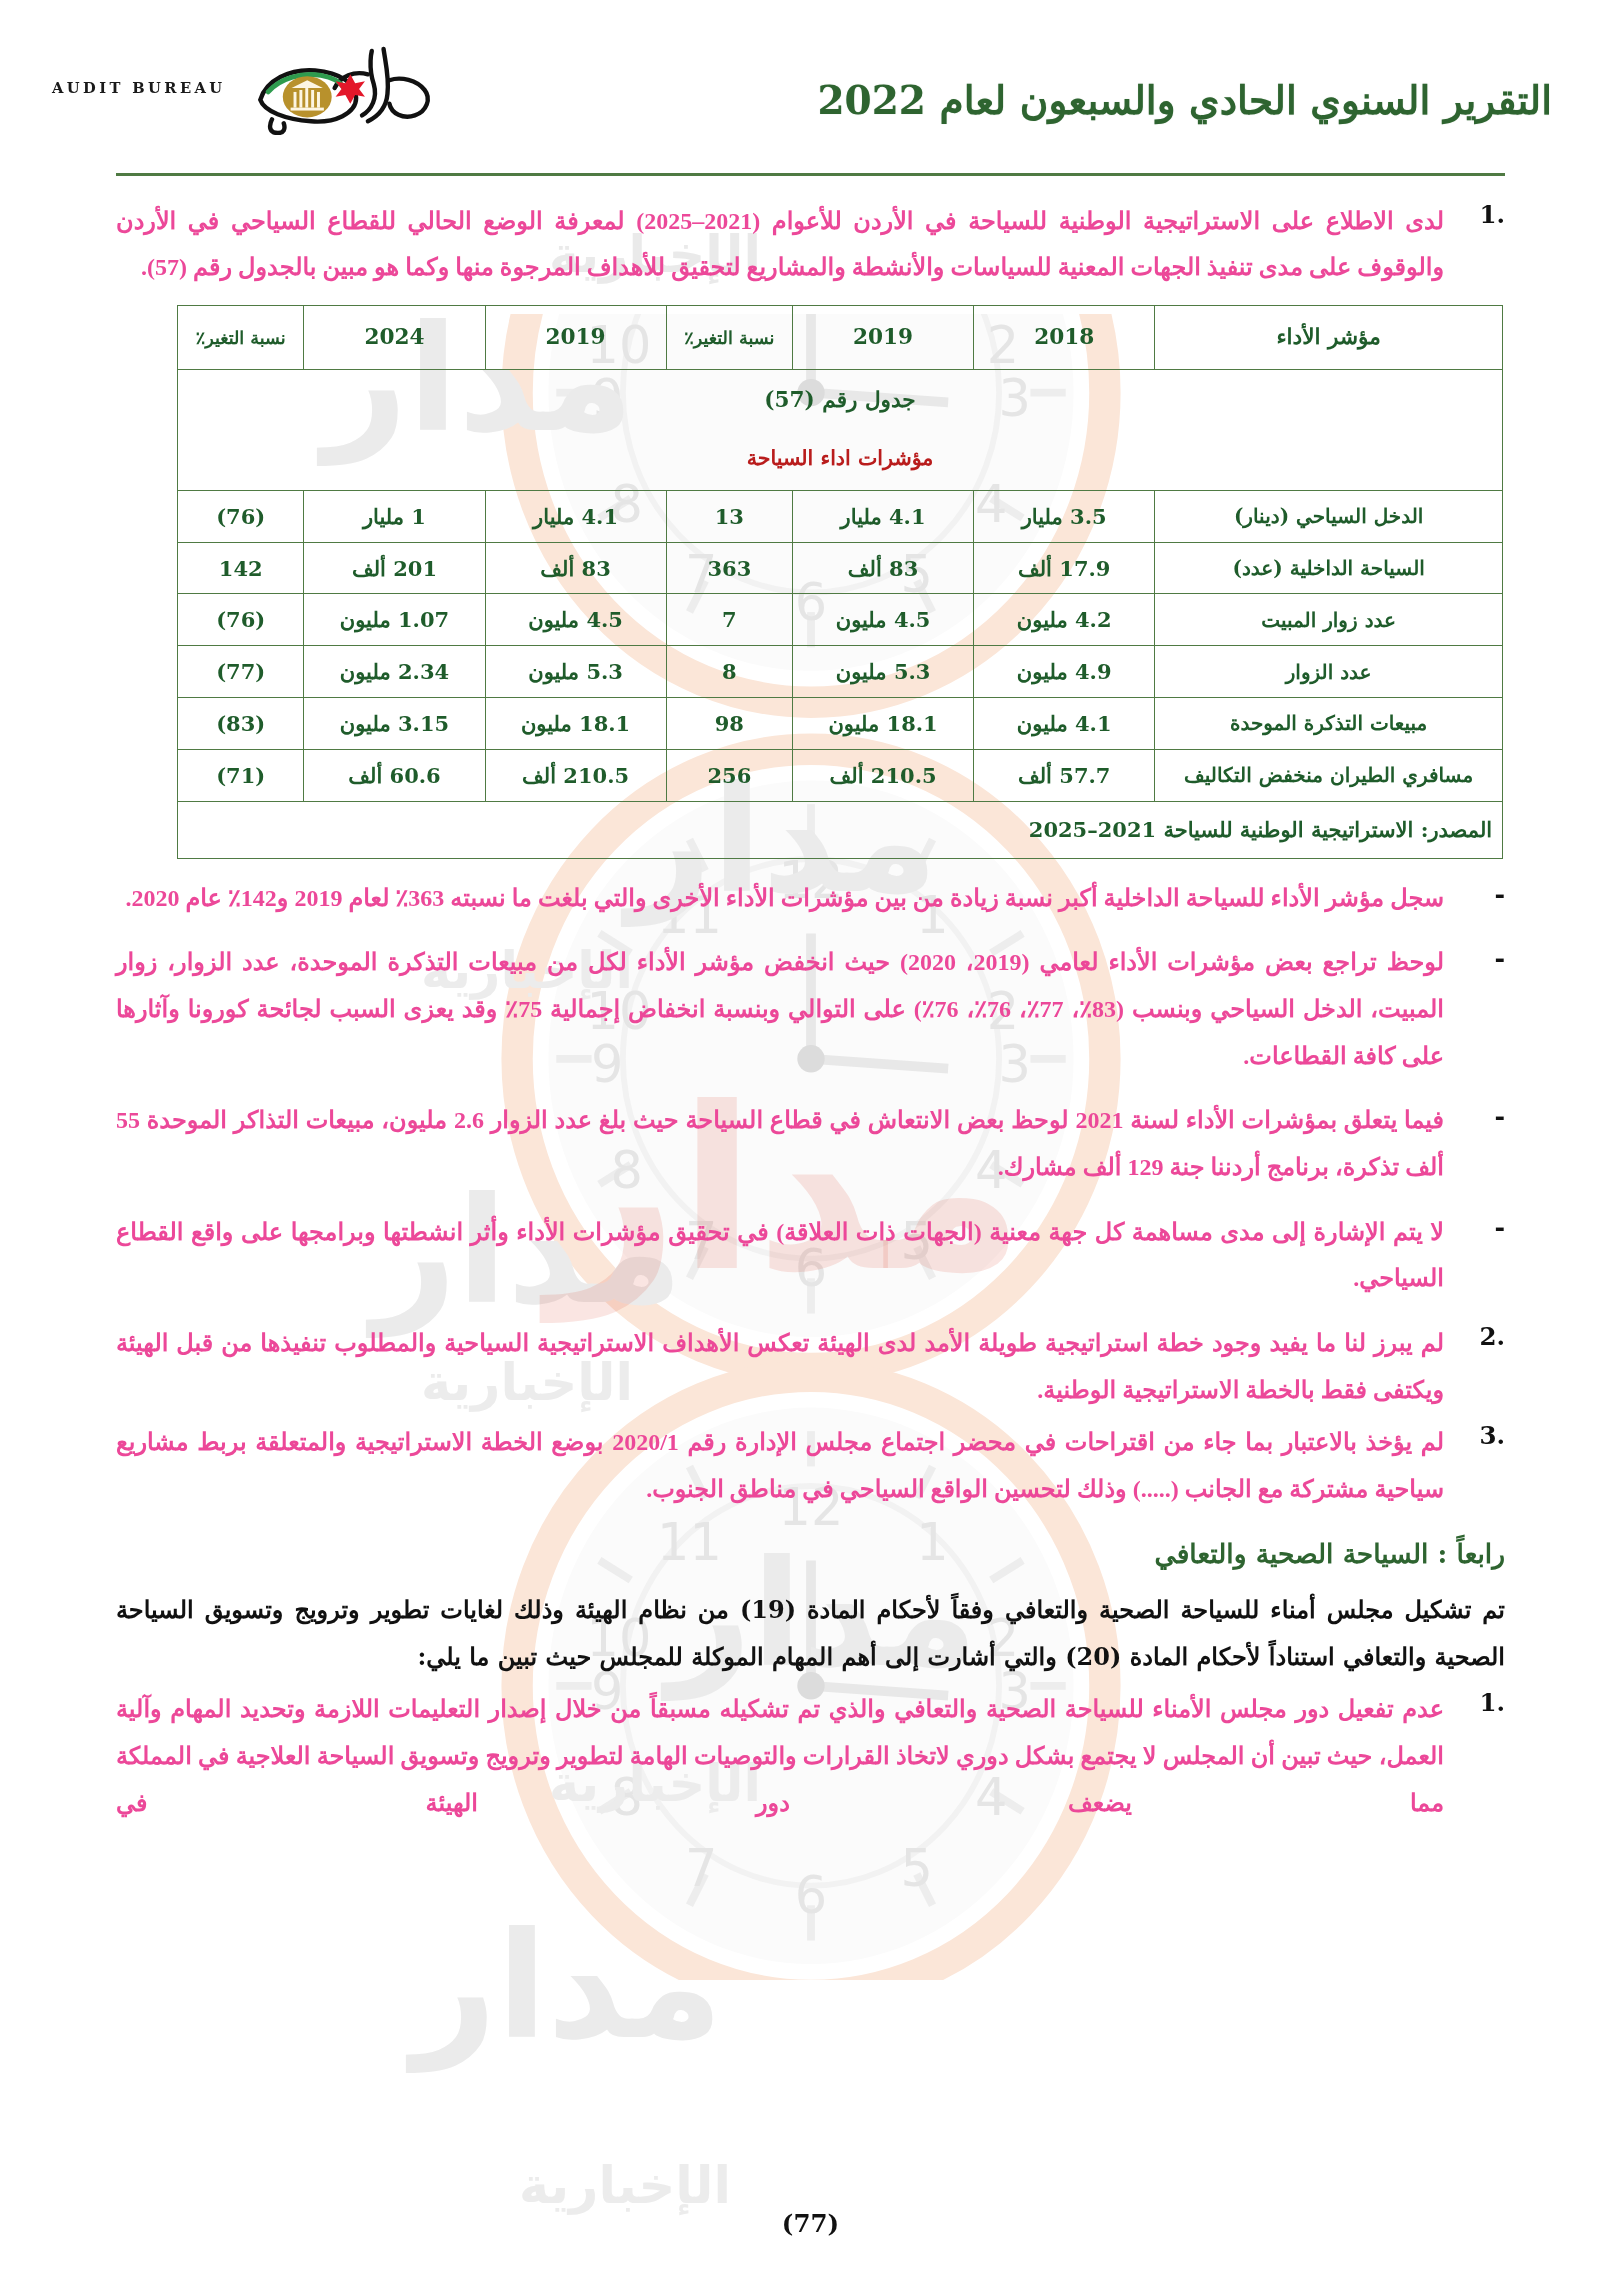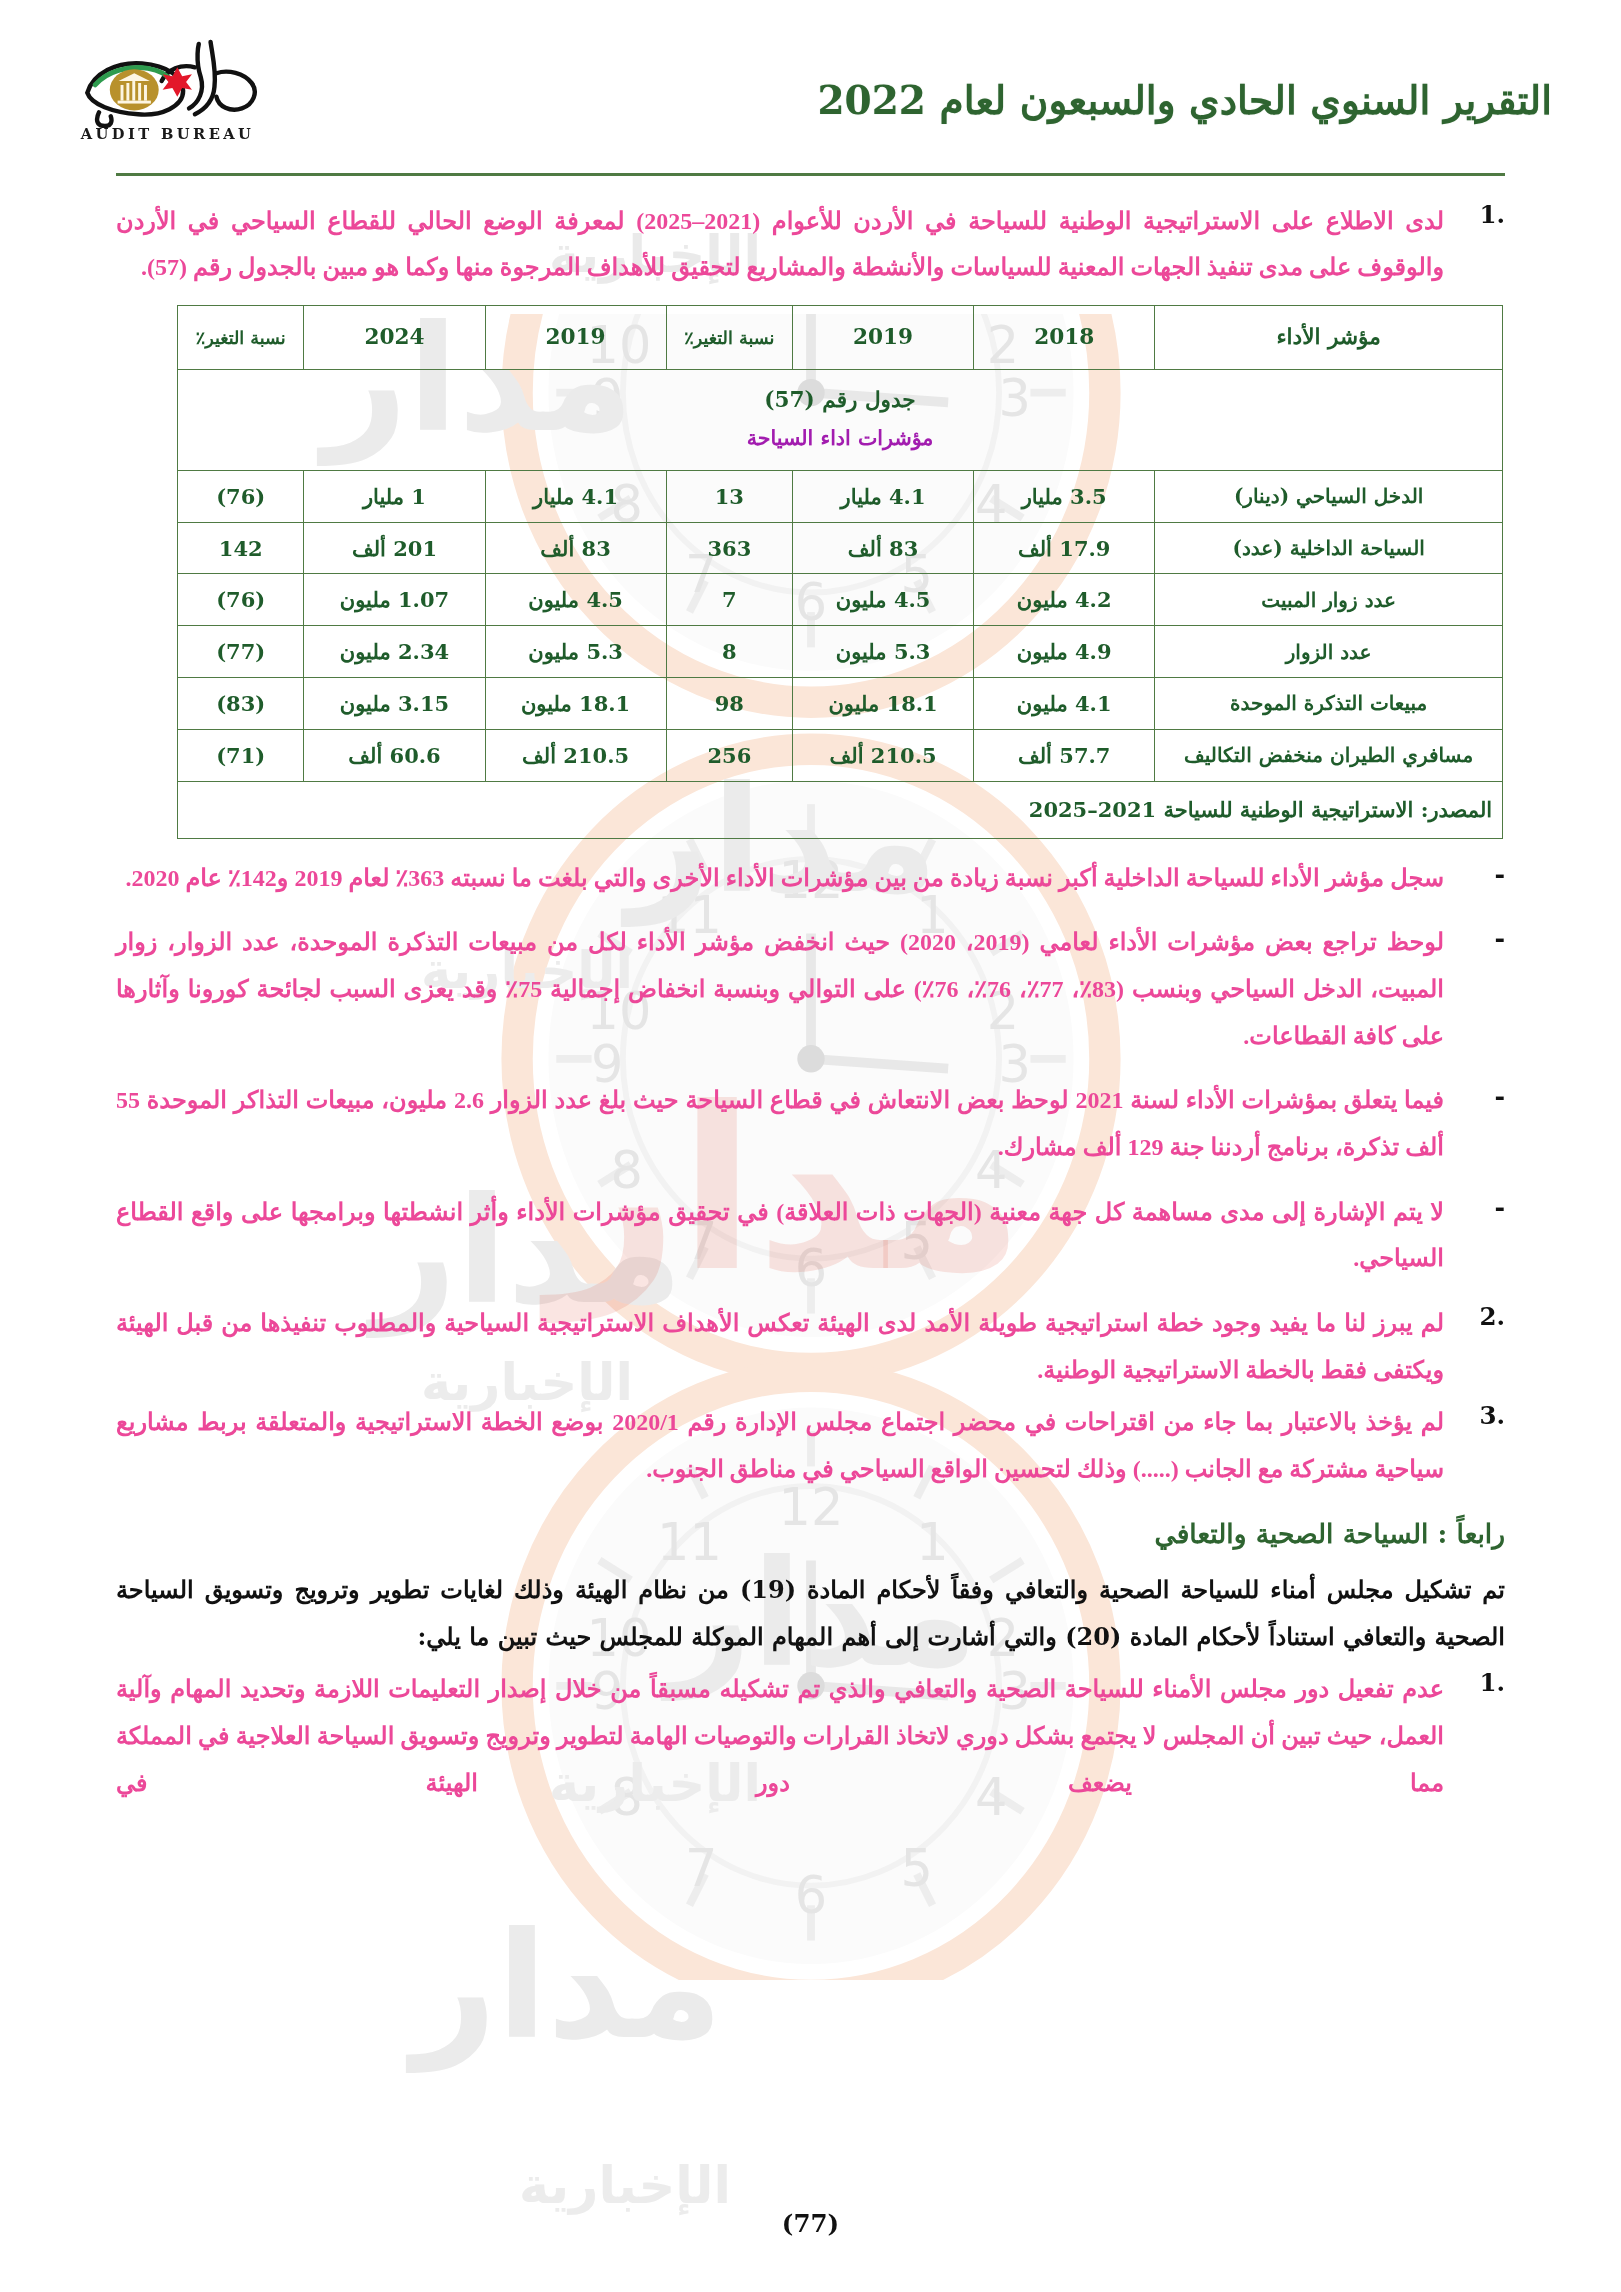--- a/index.html
+++ b/index.html
@@ -88,21 +88,21 @@
     font-weight: bold;
     color: #2e6430;
     letter-spacing: 1px;
     direction: rtl;
     white-space: nowrap;
     margin-top: 25.5px;
     text-shadow: 0 0 1px rgba(46,100,48,0.3);
   }
   .logo-block {
     display: flex;
-    flex-direction: column;
+    flex-direction: row;
     align-items: center;
     margin-top: 5.9px;
   }
   .logo-mark { width: 231px; height: 90px; display:block; }
   .logo-caption {
     font-family: "DejaVu Serif", serif;
     font-size: 14.7px;
     letter-spacing: 3.4px;
     color: #1a1a1a;
     margin-top: -3.9px;
@@ -217,23 +217,23 @@
     padding: 11.8px 5.9px 13.7px 5.9px !important;
     line-height: 1.75;
   }
   .tbl-title-main {
     font-size: 21.6px;
     color: #1f5c2b;
     display:block;
   }
   .tbl-title-sub {
     font-size: 20.6px;
-    color: #a21caf;
+    color: #b91c1c;
     display:block;
-    margin-top: 1px;
+    margin-top: 21px;
   }
   table.perf thead th {
     font-size: 21.6px;
     height: 57px;
     line-height: 1.2;
   }
   table.perf thead th.hdr-small { font-size: 17.6px; text-align: center; }
   table.perf tbody td {
     font-size: 21px;
     height: 45px;

